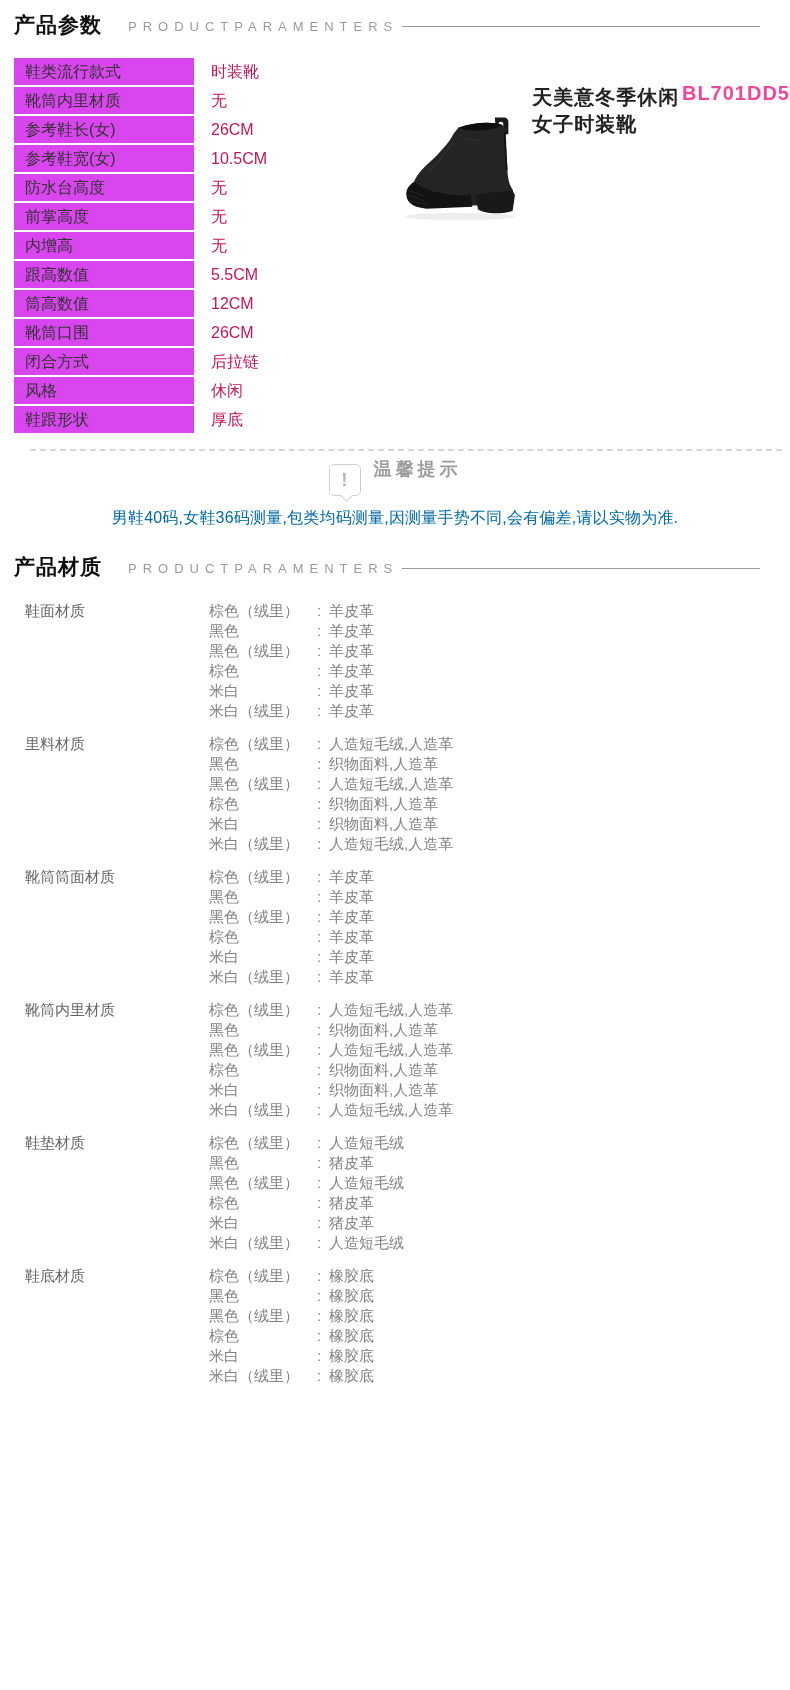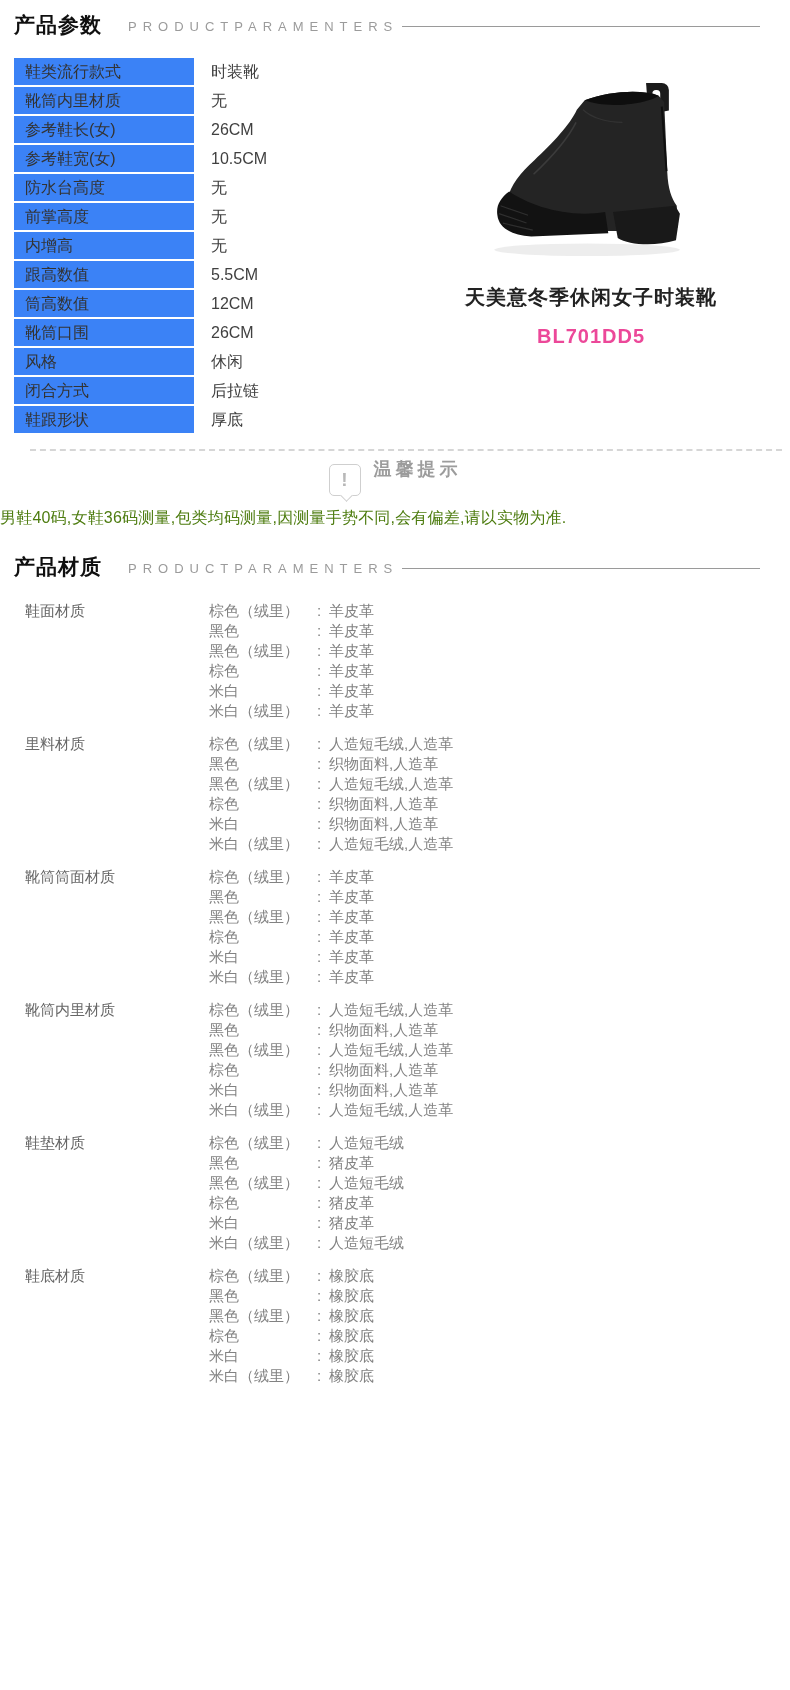--- a/index.html
+++ b/index.html
@@ -11,35 +11,35 @@
   
   .sec-header{display:flex;align-items:center;padding:10px 14px 0 14px;height:30px;}
   .sec-title{font-size:21px;font-weight:700;color:#0f0f0f;letter-spacing:1px;white-space:nowrap;}
   .sec-sub{margin-left:26px;margin-top:3px;font-size:13px;color:#9b9b9b;letter-spacing:6px;white-space:nowrap;}
   .sec-line{flex:1;height:1px;background:#9a9a9a;margin-left:4px;margin-right:16px;margin-top:3px;}
 
   
   .top-wrap{display:flex;align-items:flex-start;}
   .params-col{width:392px;padding:18px 0 0 14px;box-sizing:border-box;}
   .param-row{display:flex;margin-bottom:2px;height:27px;}
-  .param-label{width:180px;background:#3b82f6;color:#333333;font-size:16px;line-height:27px;padding-left:11px;box-sizing:border-box;white-space:nowrap;}
-  .param-value{margin-left:17px;color:#404040;font-size:16px;line-height:27px;white-space:nowrap;}
-
-  .product-col{flex:1;display:flex;flex-direction:column;align-items:center;padding-top:28px;}
+  .param-label{width:180px;background:#d946ef;color:#333333;font-size:16px;line-height:27px;padding-left:11px;box-sizing:border-box;white-space:nowrap;}
+  .param-value{margin-left:17px;color:#be185d;font-size:16px;line-height:27px;white-space:nowrap;}
+
+  .product-col{flex:1;display:flex;flex-direction:row;padding-top:28px;}
   .boot-svg{width:236px;height:200px;}
   .product-name{margin-top:16px;font-size:20px;color:#222222;font-weight:600;letter-spacing:1px;}
   .product-model{margin-top:14px;font-size:20px;color:#ec4899;font-weight:600;letter-spacing:1px;}
 
   
   .divider{border-top:2px dashed #d6d6d6;margin:14px 8px 0 30px;height:0;}
   .tips{display:flex;justify-content:center;align-items:flex-start;margin-top:6px;}
   .tip-icon{position:relative;width:30px;height:30px;border:1px solid #cfcfcf;border-radius:5px;color:#b8b8b8;font-size:19px;font-weight:700;text-align:center;line-height:29px;margin-right:13px;margin-top:7px;background:#ffffff;}
   .tip-icon::after{content:"";position:absolute;bottom:-5px;left:12px;width:8px;height:8px;background:#ffffff;border-right:1px solid #cfcfcf;border-bottom:1px solid #cfcfcf;transform:rotate(45deg);}
   .tips-title{font-size:18px;font-weight:700;color:#9c9c9c;letter-spacing:4px;}
-  .notice{font-size:16px;color:#4d7c0f;margin-top:12px;letter-spacing:0.2px;}
+  .notice{text-align:center;font-size:16px;color:#0369a1;margin-top:12px;letter-spacing:0.2px;}
 
   .sec-header.second{margin-top:13px;}
 
   
   .materials{padding:19px 0 0 25px;}
   .mat-section{display:flex;margin-bottom:13px;}
   .mat-label{width:184px;font-size:15px;color:#666666;line-height:20px;white-space:nowrap;}
   .mat-rows{display:flex;flex-direction:column;}
   .mat-row{display:flex;font-size:15px;color:#828282;line-height:20px;white-space:nowrap;}
   .mat-variant{width:108px;}
@@ -90,26 +90,26 @@
       </div>
       <div class="param-row">
         <div class="param-label">筒高数值</div>
         <div class="param-value">12CM</div>
       </div>
       <div class="param-row">
         <div class="param-label">靴筒口围</div>
         <div class="param-value">26CM</div>
       </div>
       <div class="param-row">
+        <div class="param-label">闭合方式</div>
+        <div class="param-value">后拉链</div>
+      </div>
+      <div class="param-row">
         <div class="param-label">风格</div>
         <div class="param-value">休闲</div>
-      </div>
-      <div class="param-row">
-        <div class="param-label">闭合方式</div>
-        <div class="param-value">后拉链</div>
       </div>
       <div class="param-row">
         <div class="param-label">鞋跟形状</div>
         <div class="param-value">厚底</div>
       </div>
     </div>
 
   <div class="product-col">
 
     <svg class="boot-svg" viewBox="0 0 300 240" aria-hidden="true">

